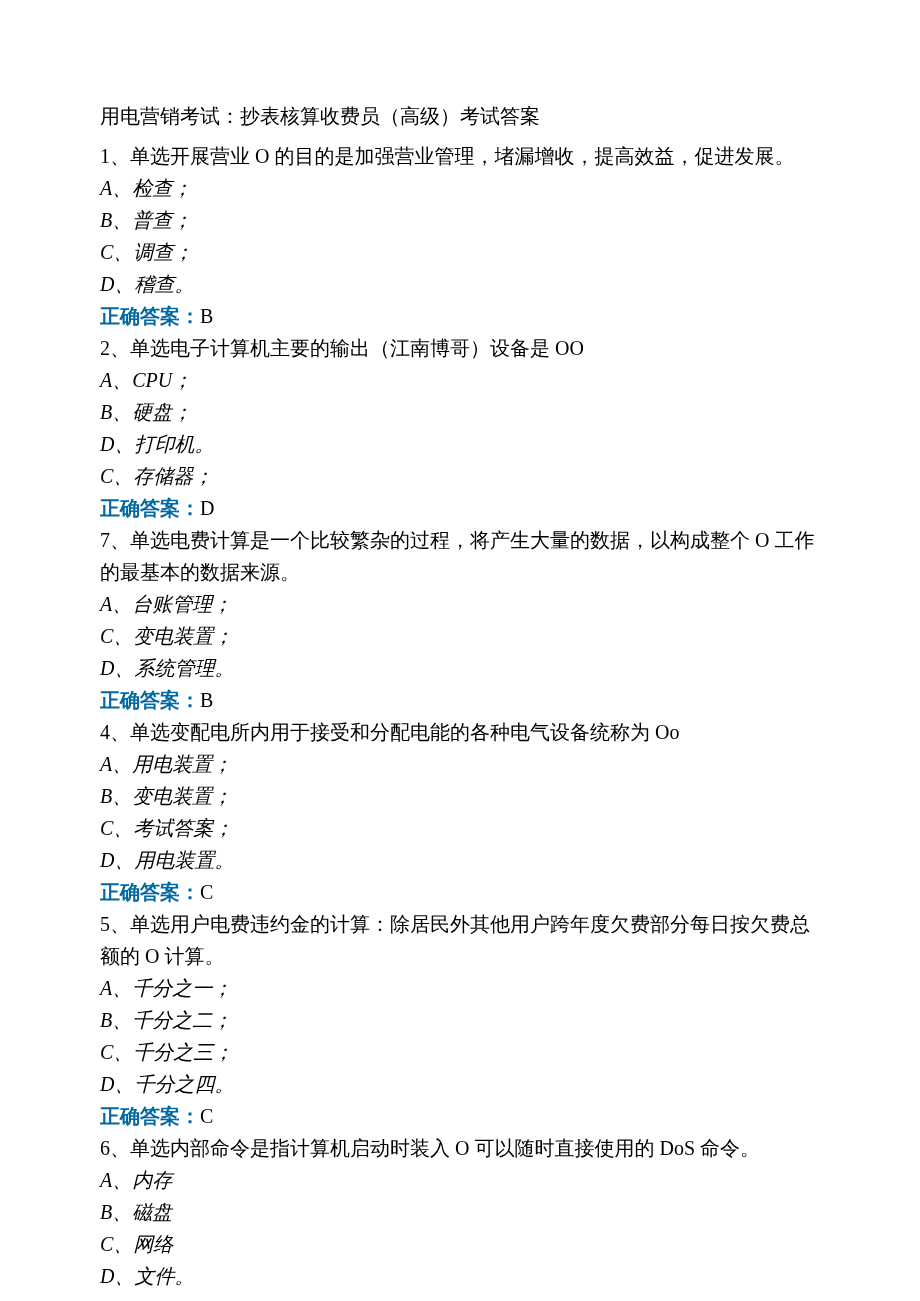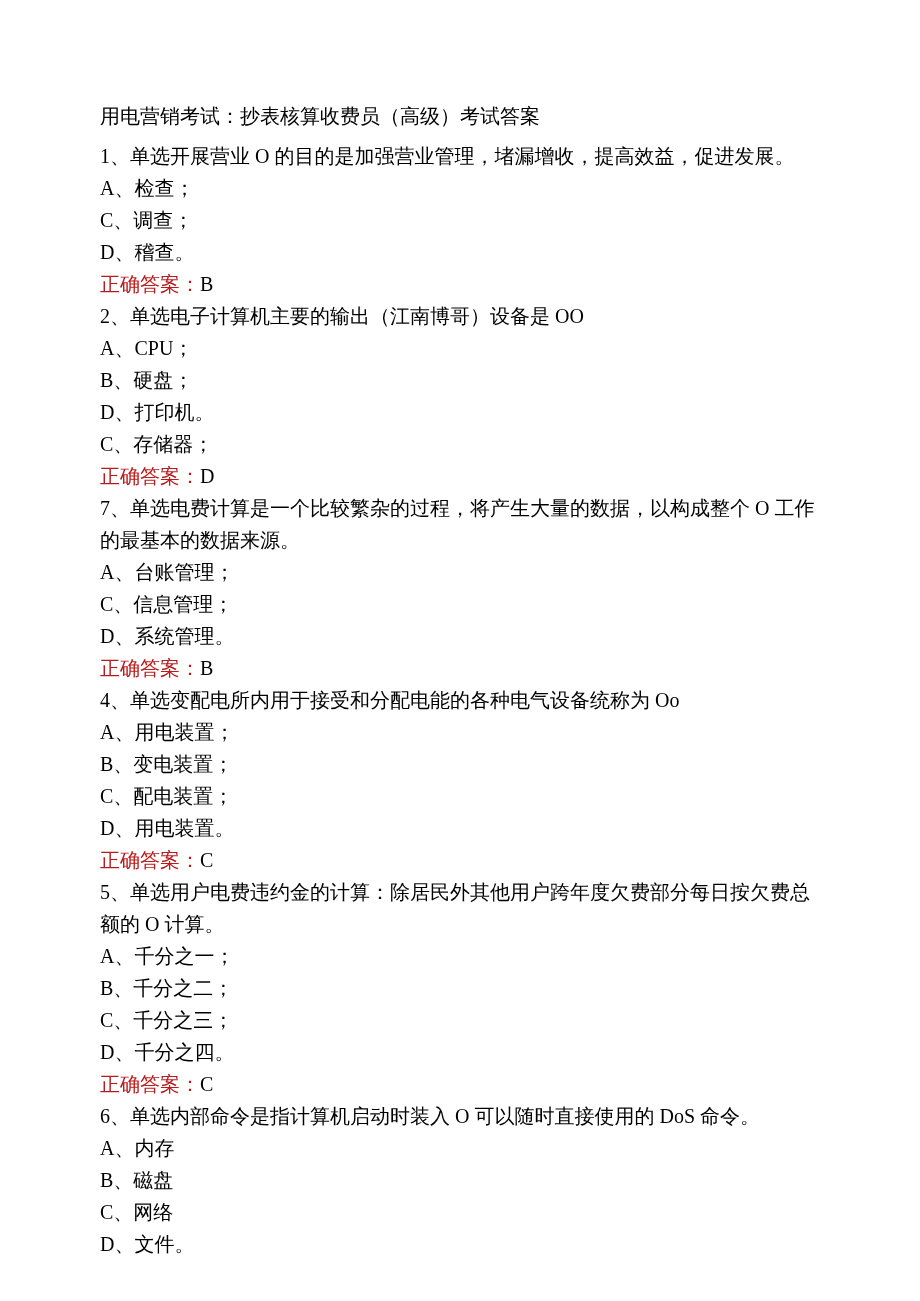--- a/index.html
+++ b/index.html
@@ -14,63 +14,66 @@
     .title {
       text-align: left;
       font-size: 20px;
       margin-bottom: 8px;
     }
     .question-text {
       margin: 0;
     }
     .option {
       margin: 0;
+      font-style: italic;
     }
     .answer-label {
-      color: #b91c1c;
+      color: #0369a1;
+      font-weight: bold;
     }
     .answer-line {
       margin: 0;
     }
   </style>
 </head>
 <body>
 
 <div class="title">用电营销考试：抄表核算收费员（高级）考试答案</div>
 
 <div>
   <p class="question-text">1、单选开展营业 O 的目的是加强营业管理，堵漏增收，提高效益，促进发展。</p>
   <p class="option">A、检查；</p>
+  <p class="option">B、普查；</p>
   <p class="option">C、调查；</p>
   <p class="option">D、稽查。</p>
   <p class="answer-line"><span class="answer-label">正确答案：</span><span>B</span></p>
 </div>
 
 <div>
   <p class="question-text">2、单选电子计算机主要的输出（江南博哥）设备是 OO</p>
   <p class="option">A、CPU；</p>
   <p class="option">B、硬盘；</p>
   <p class="option">D、打印机。</p>
   <p class="option">C、存储器；</p>
   <p class="answer-line"><span class="answer-label">正确答案：</span><span>D</span></p>
 </div>
 
 <div>
   <p class="question-text">7、单选电费计算是一个比较繁杂的过程，将产生大量的数据，以构成整个 O 工作的最基本的数据来源。</p>
   <p class="option">A、台账管理；</p>
-  <p class="option">C、信息管理；</p>
+  <p class="option">C、变电装置；</p>
   <p class="option">D、系统管理。</p>
   <p class="answer-line"><span class="answer-label">正确答案：</span><span>B</span></p>
 </div>
 
 <div>
   <p class="question-text">4、单选变配电所内用于接受和分配电能的各种电气设备统称为 Oo</p>
   <p class="option">A、用电装置；</p>
   <p class="option">B、变电装置；</p>
-  <p class="option">C、配电装置；</p>
+  <p class="option">C、考试答案；</p>
   <p class="option">D、用电装置。</p>
   <p class="answer-line"><span class="answer-label">正确答案：</span><span>C</span></p>
 </div>
 
 <div>
   <p class="question-text">5、单选用户电费违约金的计算：除居民外其他用户跨年度欠费部分每日按欠费总额的 O 计算。</p>
   <p class="option">A、千分之一；</p>
   <p class="option">B、千分之二；</p>
   <p class="option">C、千分之三；</p>
   <p class="option">D、千分之四。</p>

